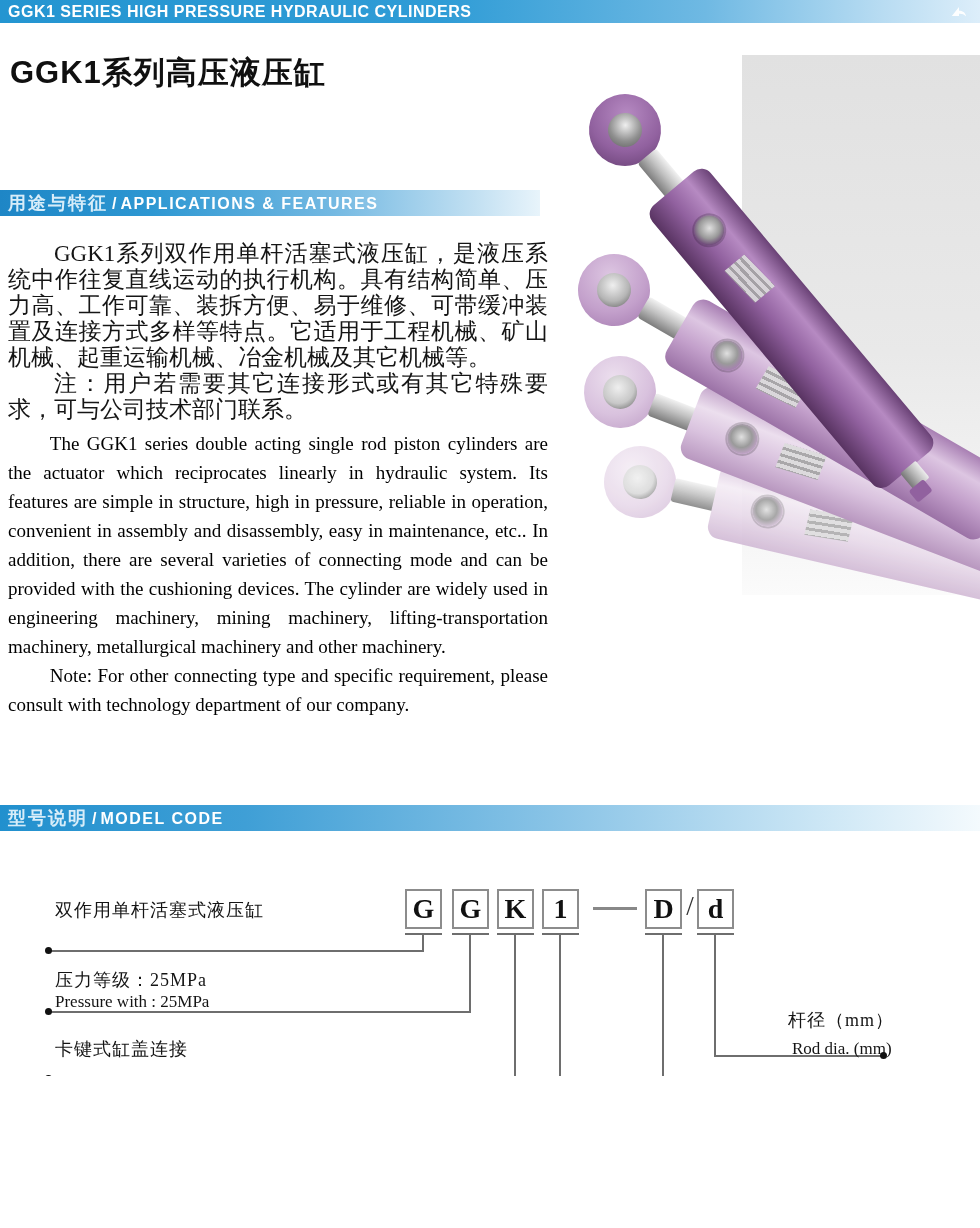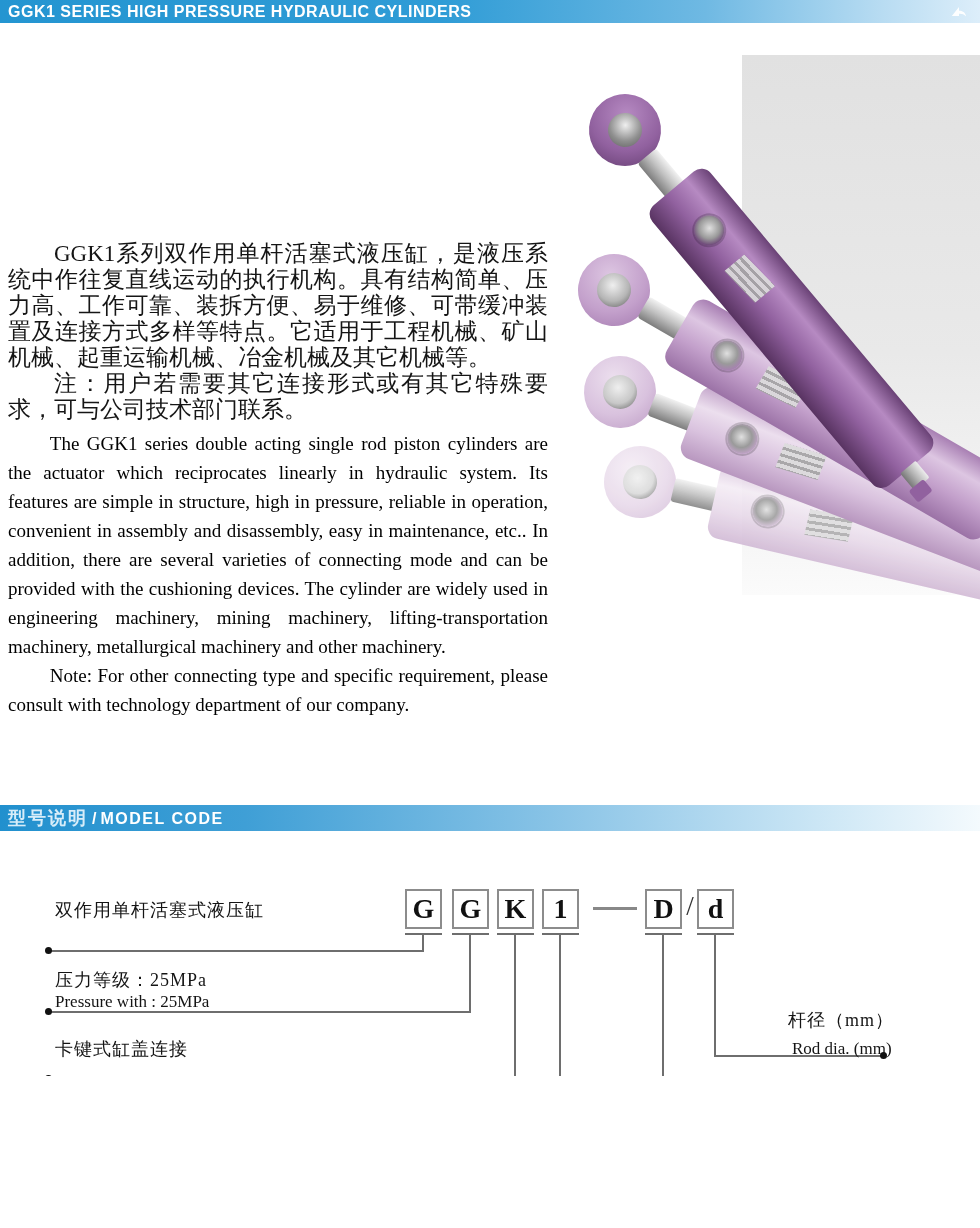--- a/index.html
+++ b/index.html
@@ -85,21 +85,25 @@
 
 <div class="page">
 
   <div class="banner">
     <span class="banner-title">GGK1 SERIES HIGH PRESSURE HYDRAULIC CYLINDERS</span>
     <svg class="banner-icon" viewBox="0 0 20 16">
       <path d="M2 13 L10 3 L10 7.2 C14.5 7 17 9.5 18 13.5 C15.5 11 12.8 10.4 10 10.6 L10 13 Z" fill="#ffffff" opacity="0.95"></path>
     </svg>
   </div>
 
-
+  <div class="page-title">GGK1系列高压液压缸</div>
+
+  <div class="hd hd-apps">
+    <span class="zh">用途与特征</span><span class="sep">/</span><span class="en">APPLICATIONS  &amp;  FEATURES</span>
+  </div>
 
   <div class="text-col">
     <p class="p-zh">GGK1系列双作用单杆活塞式液压缸，是液压系统中作往复直线运动的执行机构。具有结构简单、压力高、工作可靠、装拆方便、易于维修、可带缓冲装置及连接方式多样等特点。它适用于工程机械、矿山机械、起重运输机械、冶金机械及其它机械等。</p>
     <p class="p-zh">注：用户若需要其它连接形式或有其它特殊要求，可与公司技术部门联系。</p>
     <p class="p-en first">The GGK1 series double acting single rod piston cylinders are the actuator which reciprocates linearly in hydraulic system. Its features are simple in structure, high in pressure, reliable in operation, convenient in assembly and disassembly, easy in maintenance, etc.. In addition, there are several varieties of connecting mode and can be provided with the cushioning devices. The cylinder are widely used in engineering machinery, mining machinery, lifting-transportation machinery, metallurgical machinery and other machinery.</p>
     <p class="p-en">Note: For other connecting type and specific requirement, please consult with technology department of our company.</p>
   </div>
 
   <div class="figure">
     <div class="gray-band"></div>

